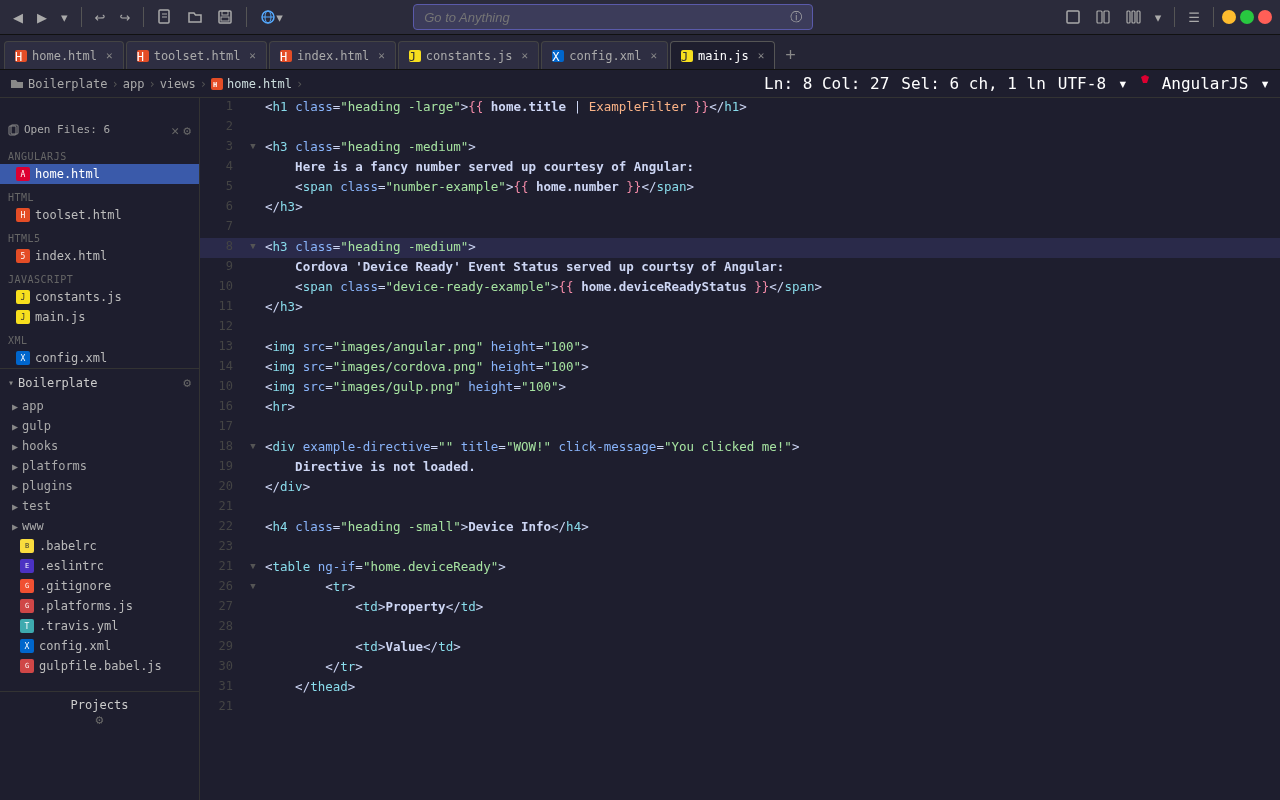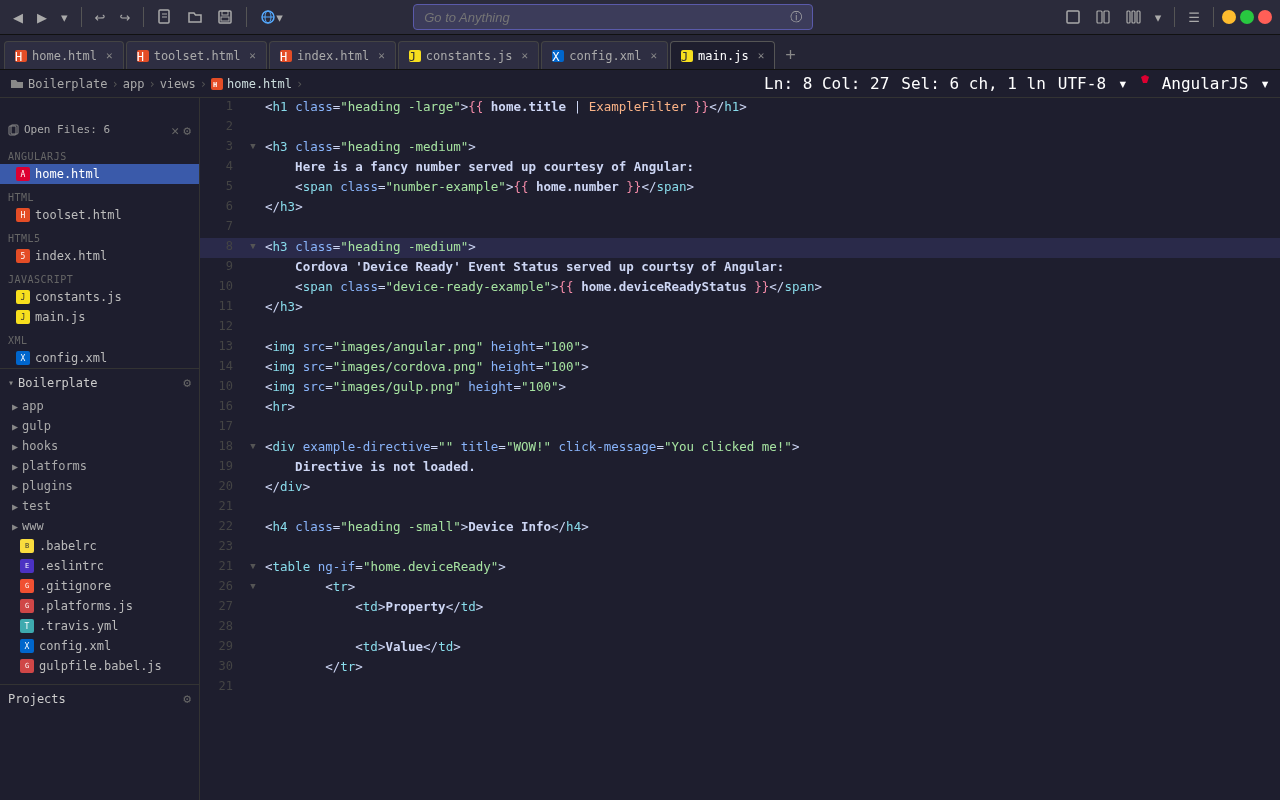--- a/index.html
+++ b/index.html
@@ -498,21 +498,21 @@
     </div>
     <div class="file-item" style="padding-left:20px">
       <span class="tab-icon icon-xml" style="width:14px;height:14px;border-radius:2px;font-size:8px;display:flex;align-items:center;justify-content:center;">X</span>
       <span>config.xml</span>
     </div>
     <div class="file-item" style="padding-left:20px">
       <span class="tab-icon icon-gulp" style="width:14px;height:14px;border-radius:2px;font-size:7px;display:flex;align-items:center;justify-content:center;">G</span>
       <span>gulpfile.babel.js</span>
     </div>
 
-    <div class="boilerplate-header" style="margin-top:8px;">
+    <div class="boilerplate-header" style="margin-top:15px;flex-direction:column;">
       <span>Projects</span>
       <span style="color:#666;cursor:pointer;font-size:13px">⚙</span>
     </div>
   </div>
 
   <div id="editor">
     <table class="code-table">
       <tbody id="code-body">
           <tr class="code-row">
             <td class="line-num">1</td>
@@ -653,20 +653,25 @@
             <td class="line-num">29</td>
             <td class="line-fold"> </td>
             <td class="line-code">            <span class="c-punct">&lt;</span><span class="c-tag">td</span><span class="c-punct">&gt;</span><span class="c-text">Value</span><span class="c-punct">&lt;/</span><span class="c-tag">td</span><span class="c-punct">&gt;</span></td>
           </tr>
           <tr class="code-row">
             <td class="line-num">30</td>
             <td class="line-fold"> </td>
             <td class="line-code">        <span class="c-punct">&lt;/</span><span class="c-tag">tr</span><span class="c-punct">&gt;</span></td>
           </tr>
           <tr class="code-row">
+            <td class="line-num">31</td>
+            <td class="line-fold"> </td>
+            <td class="line-code">    <span class="c-punct">&lt;/</span><span class="c-tag">thead</span><span class="c-punct">&gt;</span></td>
+          </tr>
+          <tr class="code-row">
             <td class="line-num">21</td>
             <td class="line-fold"> </td>
             <td class="line-code">&nbsp;</td>
           </tr>
         </tbody>
     </table>
   </div>
 
 </div>
 

